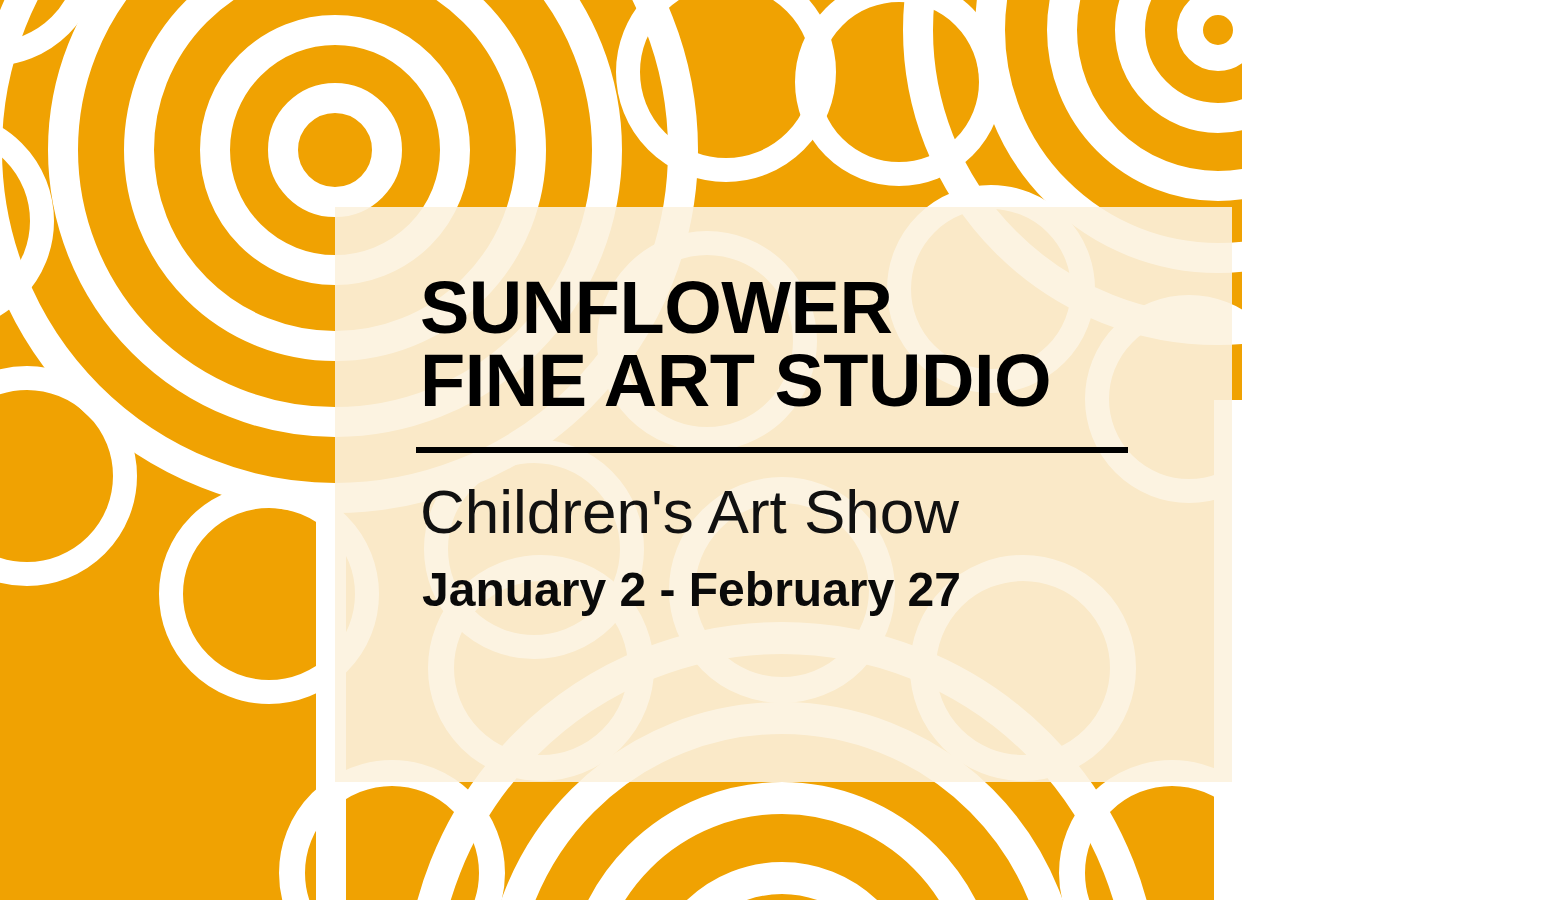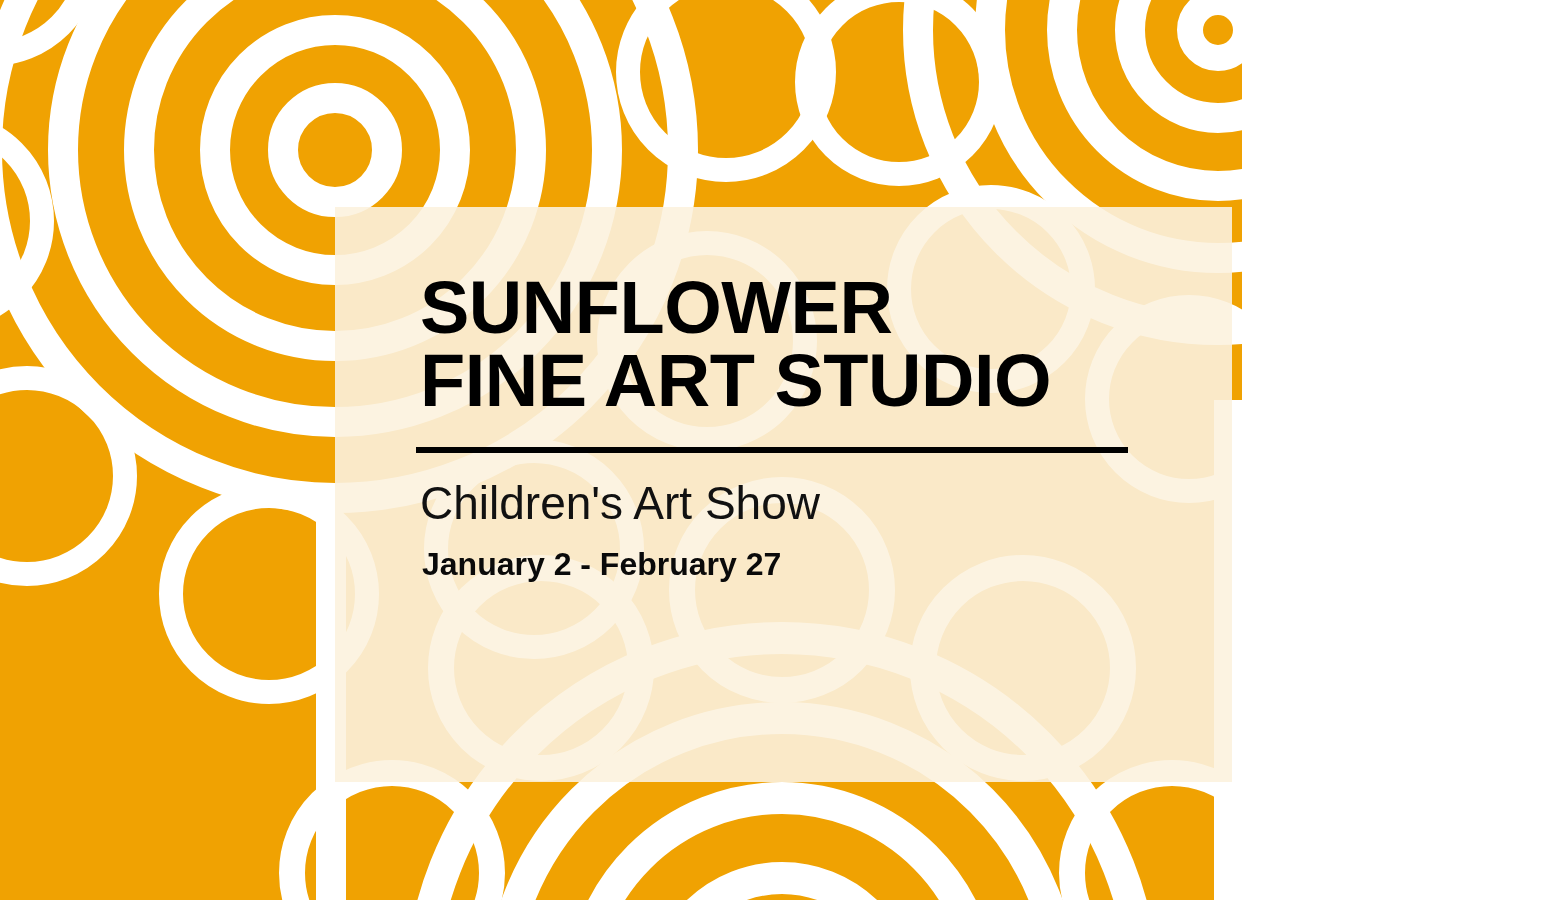--- a/index.html
+++ b/index.html
@@ -44,30 +44,30 @@
   }
   .divider {
     width: 712px;
     height: 6px;
     background: #000000;
     margin: 30px 0 0 -4px;
   }
   .subtitle {
     font-family: "Liberation Sans", sans-serif;
     font-weight: 300;
-    font-size: 46px;
+    font-size: 62px;
     line-height: 1.05;
     color: #111111;
     margin: 26px 0 0 0;
     white-space: nowrap;
   }
   .daterange {
     font-family: "Liberation Sans", sans-serif;
     font-weight: 700;
-    font-size: 32px;
+    font-size: 48px;
     line-height: 1.1;
     color: #0a0a0a;
     margin: 20px 0 0 2px;
     white-space: nowrap;
   }
 </style>
 </head>
 <body>
 
 <div id="poster">

